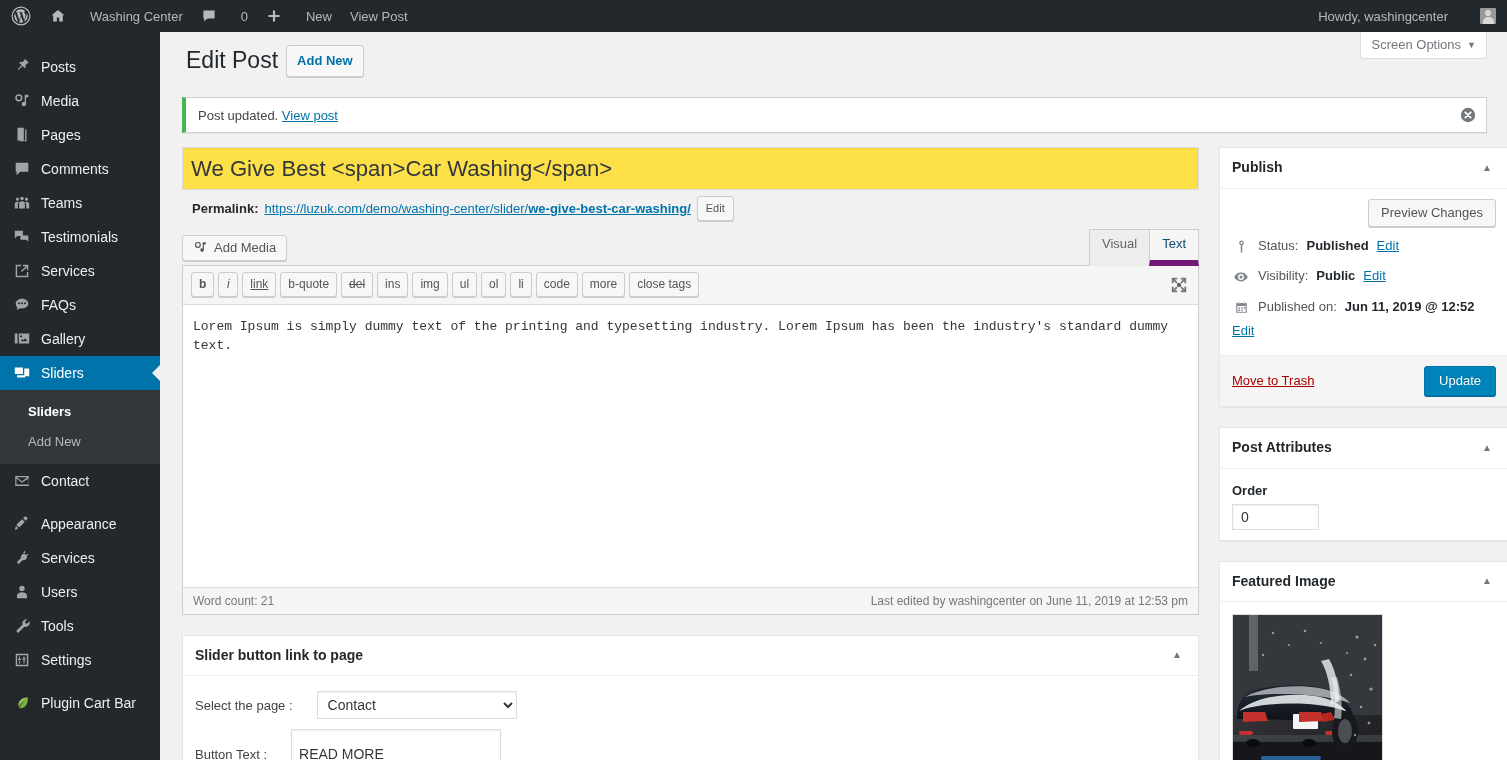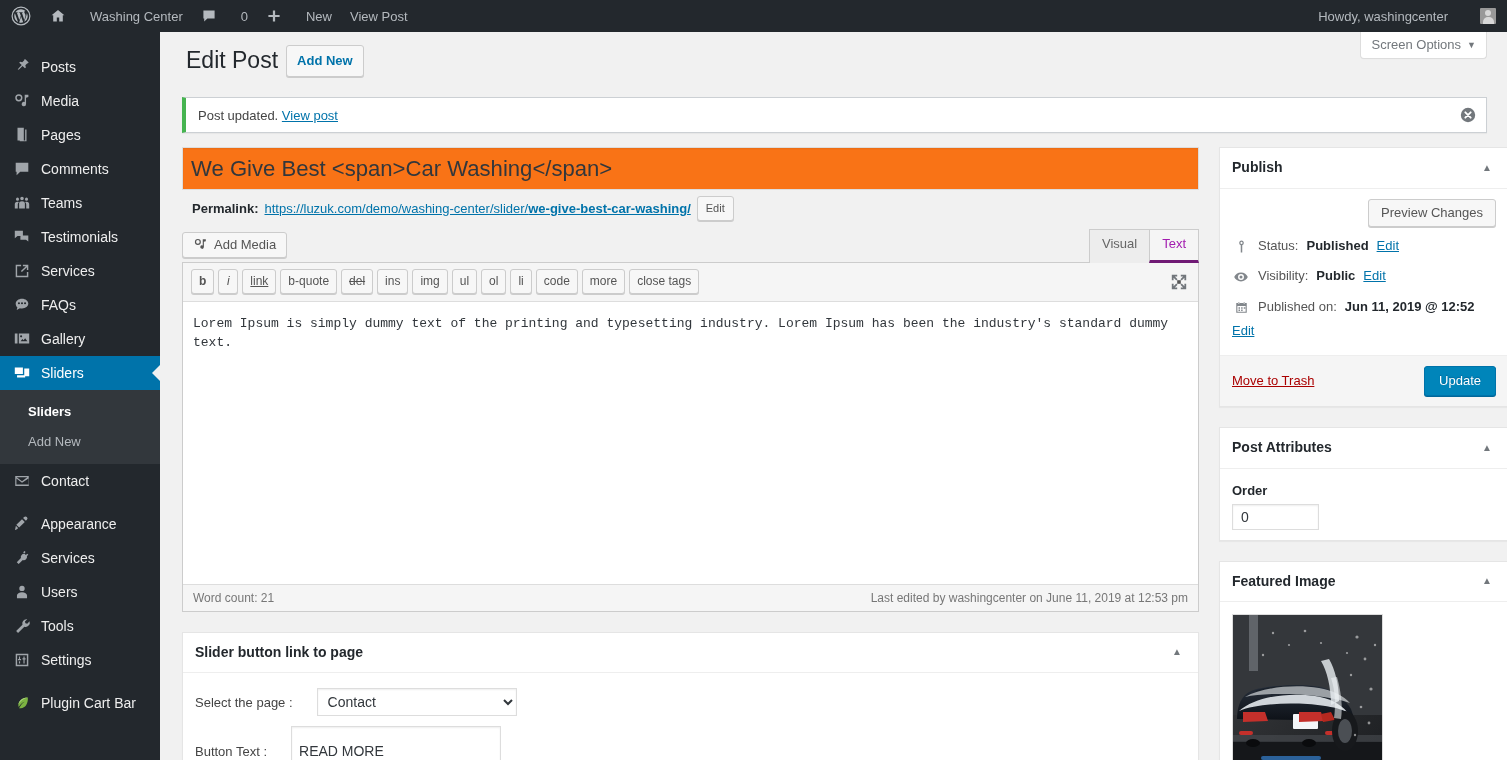--- a/index.html
+++ b/index.html
@@ -129,21 +129,21 @@
     display: flex; gap: 20px; margin-top: 14px; align-items: flex-start;
   }
   #post-body-content { width: 1017px; flex: 0 0 1017px; }
   #postbox-container { width: 290px; flex: 0 0 290px; }
 
   
   #title {
     width: 100%; height: 43px;
     font-size: 1.7em; font-weight: 400;
     line-height: 100%; color: #32373c;
-    padding: 3px 8px; border: 1px solid #ddd; background: #f97316;
+    padding: 3px 8px; border: 1px solid #ddd; background: #fde047;
     outline: none; font-family: "Liberation Sans", sans-serif;
     box-shadow: inset 0 1px 2px rgba(0,0,0,.07);
   }
   #edit-slug-box {
     font-size: 13px; color: #666; padding: 12px 0 0 10px;
     display: flex; align-items: center; gap: 6px; height: 24px;
   }
   #edit-slug-box strong { font-weight: 600; color: #23282d; }
   #edit-slug-box a.permalink { color: #0073aa; text-decoration: underline; }
   #edit-slug-box a.permalink b { font-weight: 700; }
@@ -166,21 +166,21 @@
     margin-bottom: 4px;
   }
   .wp-editor-tabs { display: flex; gap: 0; }
   .wp-switch-editor {
     background: #ededed; border: 1px solid #ccc; border-bottom: none;
     color: #666; font-size: 13px; line-height: 1.4;
     padding: 5px 12px 6px; cursor: pointer; margin-left: -1px;
     position: relative; top: 1px;
   }
   .wp-switch-editor.active {
-    background: #f5f5f5; border-bottom: 3px solid #701a75; color: #a21caf;
+    background: #f5f5f5; border-bottom: 6px solid #701a75; color: #0c4a6e;
   }
   .wp-editor-container { border: 1px solid #ccc; background: #fff; }
   .quicktags-toolbar {
     background: #f5f5f5; border-bottom: 1px solid #ddd;
     padding: 6px 8px 7px; display: flex; align-items: center; gap: 4px;
     position: relative; min-height: 36px;
   }
   .qt-btn {
     background: #f7f7f7; border: 1px solid #ccc; border-radius: 3px;
     box-shadow: 0 1px 0 #ccc;

